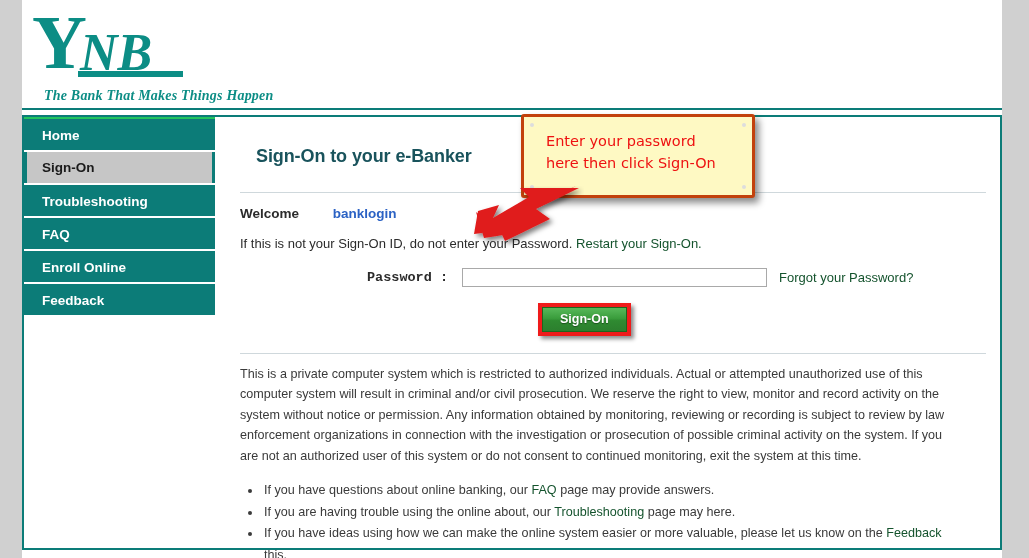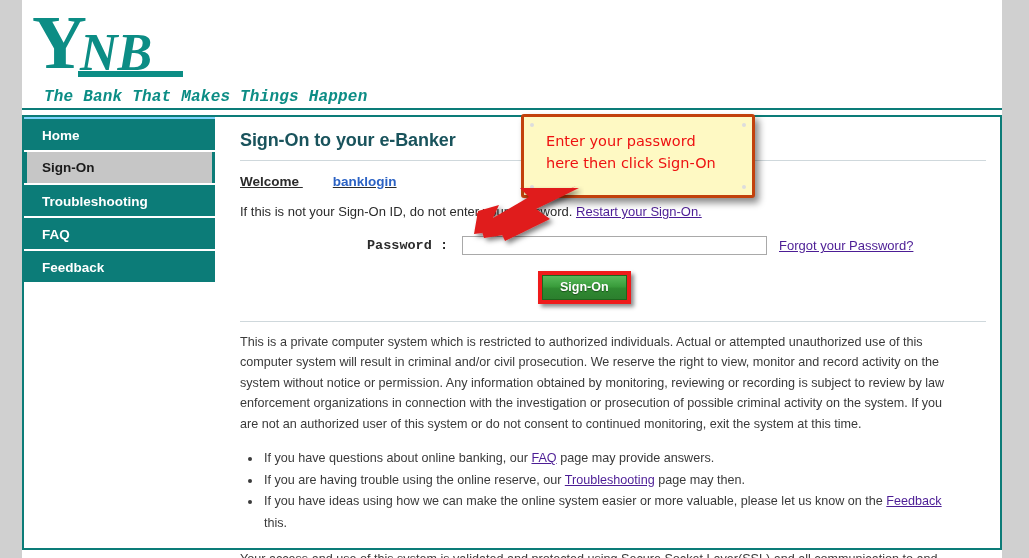--- a/index.html
+++ b/index.html
@@ -49,24 +49,24 @@
   .logo-mark {
     position: relative;
     width: 170px;
     height: 72px;
   }
   .logo-mark svg { display: block; }
   .logo-tag {
     position: absolute;
     left: 12px;
     top: 80px;
-    font-family: Liberation Mono, monospace;
+    font-family: Liberation Serif, serif;
     font-style: italic;
     font-weight: bold;
-    font-size: 16px;
+    font-size: 14px;
     color: #0c8d85;
     letter-spacing: 0.2px;
     white-space: nowrap;
   }
   
   .panel {
     position: absolute;
     left: 22px;
     top: 115px;
     width: 980px;
@@ -74,21 +74,21 @@
     border: 2px solid #0c7c78;
     background: #ffffff;
     box-sizing: border-box;
   }
   
   .sidebar {
     position: absolute;
     left: 0;
     top: 0;
     width: 191px;
-    background: #7dd3fc;
+    background: #22c55e;
     padding: 2px 7px 0 0;
   }
   .nav-item {
     position: relative;
     height: 33px;
     line-height: 33px;
     background: #0c7c78;
     color: #ffffff;
     font-size: 13.5px;
     font-weight: bold;
@@ -118,53 +118,51 @@
   .content {
     position: absolute;
     left: 191px;
     top: 0;
     right: 0;
     bottom: 0;
     background: #ffffff;
     padding: 0;
   }
   .page-title {
-    margin: 0;
+    margin: 16px;
     padding: 13px 0 9px 25px;
     font-size: 18px;
     font-weight: bold;
     color: #19535c;
     letter-spacing: -0.1px;
   }
   .title-rule {
     margin: 0 14px 0 25px;
     height: 1px;
     background: #cfd8dc;
   }
   .welcome-row {
     padding: 13px 0 0 25px;
     font-size: 13.5px;
     color: #2b2b2b;
     font-weight: bold;
-    text-decoration: underline;
   }
   .welcome-row .user {
     color: #2b62c4;
     font-weight: bold;
     margin-left: 30px;
     cursor: pointer;
   }
   .notice-row {
     padding: 15px 0 0 25px;
     font-size: 13px;
     color: #2b2b2b;
   }
   a.lnk {
-    color: #4c1d95;
-    text-decoration: underline;
+    color: #14532d;
     cursor: pointer;
   }
   .form-row {
     position: relative;
     margin: 17px 0 0 0;
     padding-left: 25px;
     height: 24px;
   }
   .pw-label {
     display: inline-block;
@@ -319,20 +317,23 @@
       <div class="nav-item selected">
         <span class="sel-block">Sign-On</span>
       </div>
       <div class="nav-item">
         <span>Troubleshooting</span>
       </div>
       <div class="nav-item">
         <span>FAQ</span>
       </div>
       <div class="nav-item">
+        <span>Enroll Online</span>
+      </div>
+      <div class="nav-item">
         <span>Feedback</span>
       </div>
     </nav>
 
     <div class="content">
 
       <h1 class="page-title">Sign-On to your e-Banker</h1>
       <div class="title-rule"></div>
 
       <div class="welcome-row">
@@ -357,21 +358,21 @@
 
       <div class="body-rule"></div>
 
       <p class="legal">This is a private computer system which is restricted to authorized individuals. Actual or attempted unauthorized use of this computer system will result in criminal and/or civil prosecution. We reserve the right to view, monitor and record activity on the system without notice or permission. Any information obtained by monitoring, reviewing or recording is subject to review by law enforcement organizations in connection with the investigation or prosecution of possible criminal activity on the system. If you are not an authorized user of this system or do not consent to continued monitoring, exit the system at this time.</p>
 
       <ul class="tips">
         <li>
           <span>If you have questions about online banking, our </span><a class="lnk">FAQ</a><span> page may provide answers.</span>
         </li>
         <li>
-          <span>If you are having trouble using the online reserve, our </span><a class="lnk">Troubleshooting</a><span> page may then.</span>
+          <span>If you are having trouble using the online about, our </span><a class="lnk">Troubleshooting</a><span> page may here.</span>
         </li>
         <li>
           <span>If you have ideas using how we can make the online system easier or more valuable, please let us know on the </span><a class="lnk">Feedback</a><span> this.</span>
         </li>
       </ul>
 
       <p class="ssl">Your access and use of this system is validated and protected using Secure Socket Layer(SSL) and all communication to and from this system is encrypted for your security. Click on the VeriSign logo for more information.</p>
 
     </div>
   </div>

